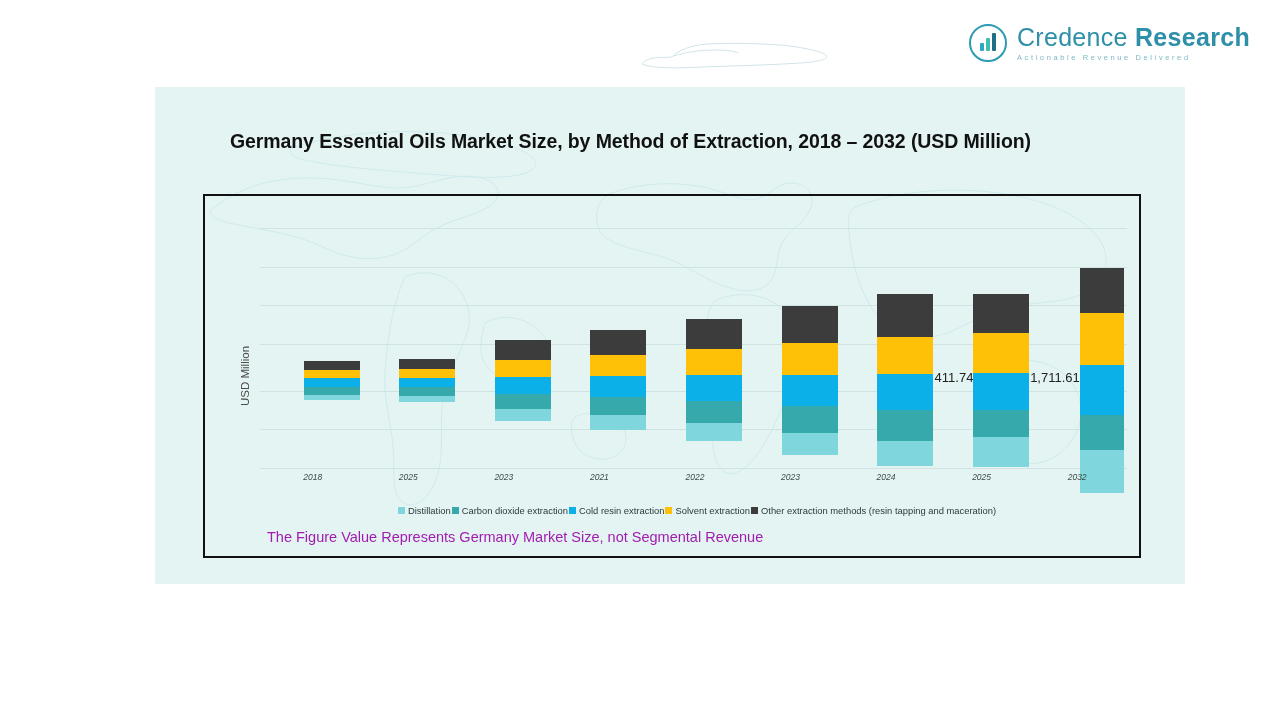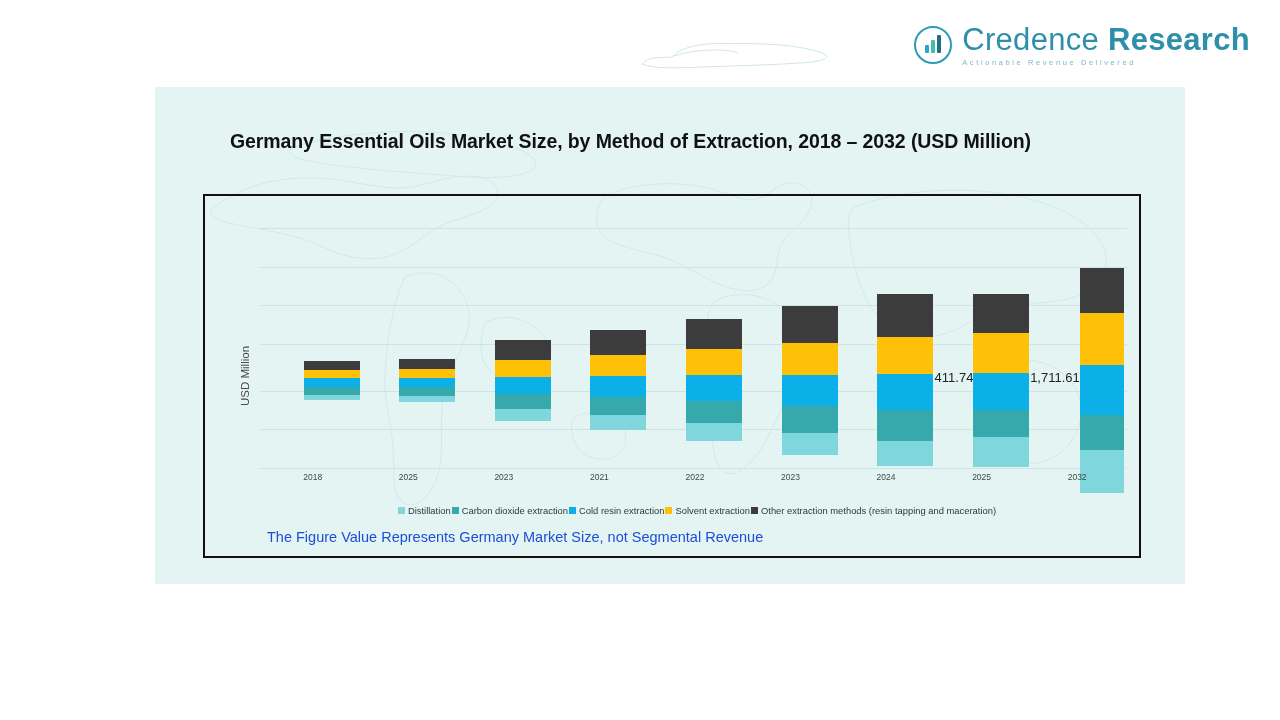--- a/index.html
+++ b/index.html
@@ -15,21 +15,21 @@
     position:absolute;right:30px;top:24px;display:flex;align-items:center;gap:10px;
   }
   .logo-mark{width:38px;height:38px;border-radius:50%;border:2px solid #2e9bb5;
     position:relative;display:flex;align-items:flex-end;justify-content:center;
     gap:2px;padding-bottom:9px;box-sizing:border-box;background:#ffffff;}
   .logo-mark i{display:block;width:4px;border-radius:1px;}
   .logo-mark i.b1{height:8px;background:#2aa7c4;}
   .logo-mark i.b2{height:13px;background:#3fbfae;}
   .logo-mark i.b3{height:18px;background:#1f6f85;}
   .logo-text{line-height:1;}
-  .logo-title{font-size:31px;color:#2e8fa8;letter-spacing:.3px;}
+  .logo-title{font-size:25px;color:#2e8fa8;letter-spacing:.3px;}
   .logo-title b{font-weight:bold;}
   .logo-sub{font-size:7.5px;color:#7fb9c6;letter-spacing:2.6px;margin-top:4px;}
 
   
   .deco{position:absolute;left:630px;top:34px;width:210px;height:42px;opacity:.55;}
 
   
   .panel{
     position:absolute;left:155px;top:87px;width:1030px;height:497px;
     background:#e3f4f3;overflow:hidden;
@@ -58,34 +58,34 @@
     display:flex;align-items:flex-end;justify-content:space-around;
   }
   .barcol{width:94px;display:flex;flex-direction:row;align-items:center;
     justify-content:flex-end;height:100%;position:relative;}
   .barlabel{font-size:13px;color:#222;margin-bottom:5px;white-space:nowrap;}
   .barlabel.empty{visibility:hidden;}
   .stack{width:56px;display:flex;flex-direction:column;justify-content:flex-end;}
   .seg{width:100%;}
   .xticks{
     position:absolute;left:60px;right:14px;top:276px;height:20px;
-    display:flex;justify-content:space-around;
+    display:flex;justify-content:space-around;font-style:italic;
   }
   .xticks span{width:94px;text-align:center;font-size:8.5px;color:#3a4a4a;}
 
   
   .legend{
     position:absolute;left:60px;right:10px;top:305px;height:18px;
     display:flex;align-items:center;justify-content:center;gap:1px;
   }
   .lg{display:flex;align-items:center;gap:3px;font-size:9.4px;color:#2b3a3a;white-space:nowrap;}
   .sw{width:7px;height:7px;display:inline-block;}
 
   .footnote{
-    position:absolute;left:62px;top:333px;font-size:14.5px;color:#1d4ed8;
+    position:absolute;left:62px;top:333px;font-size:14.5px;color:#a21caf;
     white-space:nowrap;
   }
 </style>
 </head>
 <body>
 
 <div class="page">
 
   <div class="logo">
     <div class="logo-mark">

